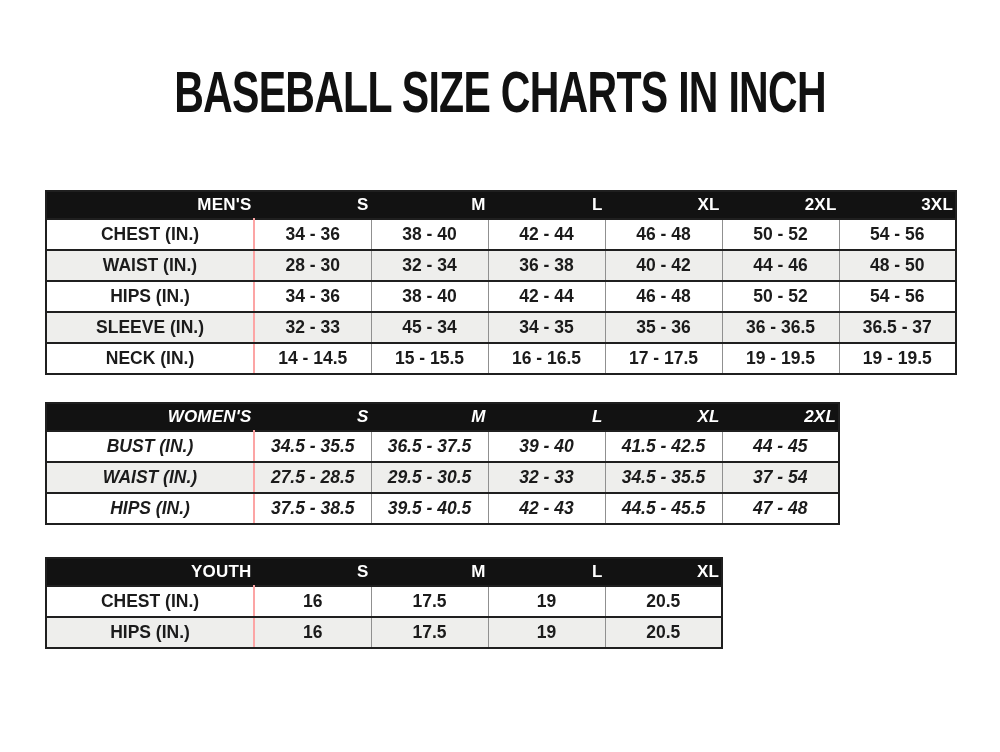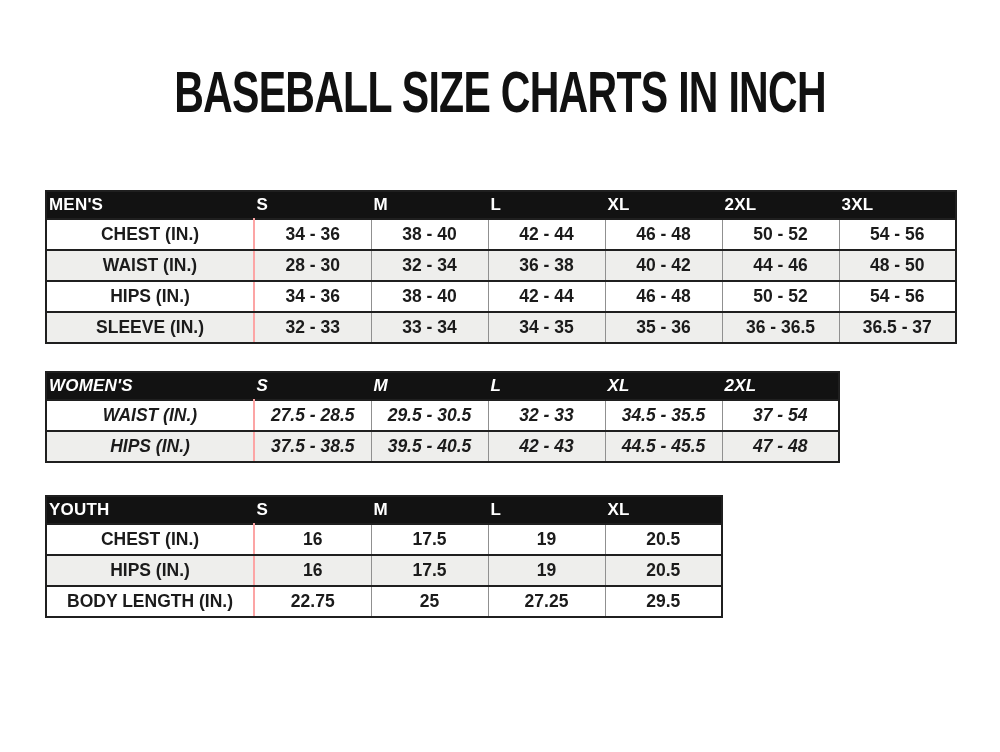--- a/index.html
+++ b/index.html
@@ -35,21 +35,21 @@
     border-collapse: collapse;
     table-layout: fixed;
     border: 2px solid #1f1f1f;
     font-weight: bold;
   }
   table.size-table th {
     background: #121212;
     color: #ffffff;
     font-size: 17px;
     height: 26px;
-    text-align: left;
+    text-align: right;
     border: 1px solid #121212;
     padding: 0 2px;
     letter-spacing: 0.2px;
   }
   table.size-table td {
     font-size: 17.5px;
     height: 29px;
     text-align: center;
     padding: 0 2px;
     border-top: 2px solid #1f1f1f;
@@ -123,25 +123,34 @@
           <td class="data">34 - 36</td>
           <td class="data">38 - 40</td>
           <td class="data">42 - 44</td>
           <td class="data">46 - 48</td>
           <td class="data">50 - 52</td>
           <td class="data">54 - 56</td>
         </tr>
         <tr>
           <td class="label">SLEEVE (IN.)</td>
           <td class="data">32 - 33</td>
-          <td class="data">33 - 34</td>
+          <td class="data">45 - 34</td>
           <td class="data">34 - 35</td>
           <td class="data">35 - 36</td>
           <td class="data">36 - 36.5</td>
           <td class="data">36.5 - 37</td>
+        </tr>
+        <tr>
+          <td class="label">NECK (IN.)</td>
+          <td class="data">14 - 14.5</td>
+          <td class="data">15 - 15.5</td>
+          <td class="data">16 - 16.5</td>
+          <td class="data">17 - 17.5</td>
+          <td class="data">19 - 19.5</td>
+          <td class="data">19 - 19.5</td>
         </tr>
       </tbody>
     </table>
 
   <table class="size-table" id="womens-table">
       <colgroup>
         <col style="width: 208px;">
         <col style="width: 117px;">
         <col style="width: 117px;">
         <col style="width: 117px;">
@@ -153,20 +162,28 @@
           <th>WOMEN'S</th>
           <th>S</th>
           <th>M</th>
           <th>L</th>
           <th>XL</th>
           <th>2XL</th>
         </tr>
       </thead>
       <tbody>
         <tr>
+          <td class="label">BUST (IN.)</td>
+          <td class="data">34.5 - 35.5</td>
+          <td class="data">36.5 - 37.5</td>
+          <td class="data">39 - 40</td>
+          <td class="data">41.5 - 42.5</td>
+          <td class="data">44 - 45</td>
+        </tr>
+        <tr>
           <td class="label">WAIST (IN.)</td>
           <td class="data">27.5 - 28.5</td>
           <td class="data">29.5 - 30.5</td>
           <td class="data">32 - 33</td>
           <td class="data">34.5 - 35.5</td>
           <td class="data">37 - 54</td>
         </tr>
         <tr>
           <td class="label">HIPS (IN.)</td>
           <td class="data">37.5 - 38.5</td>
@@ -203,22 +220,15 @@
           <td class="data">19</td>
           <td class="data">20.5</td>
         </tr>
         <tr>
           <td class="label">HIPS (IN.)</td>
           <td class="data">16</td>
           <td class="data">17.5</td>
           <td class="data">19</td>
           <td class="data">20.5</td>
         </tr>
-        <tr>
-          <td class="label">BODY LENGTH (IN.)</td>
-          <td class="data">22.75</td>
-          <td class="data">25</td>
-          <td class="data">27.25</td>
-          <td class="data">29.5</td>
-        </tr>
       </tbody>
     </table>
 </div>
 
 </body></html>

